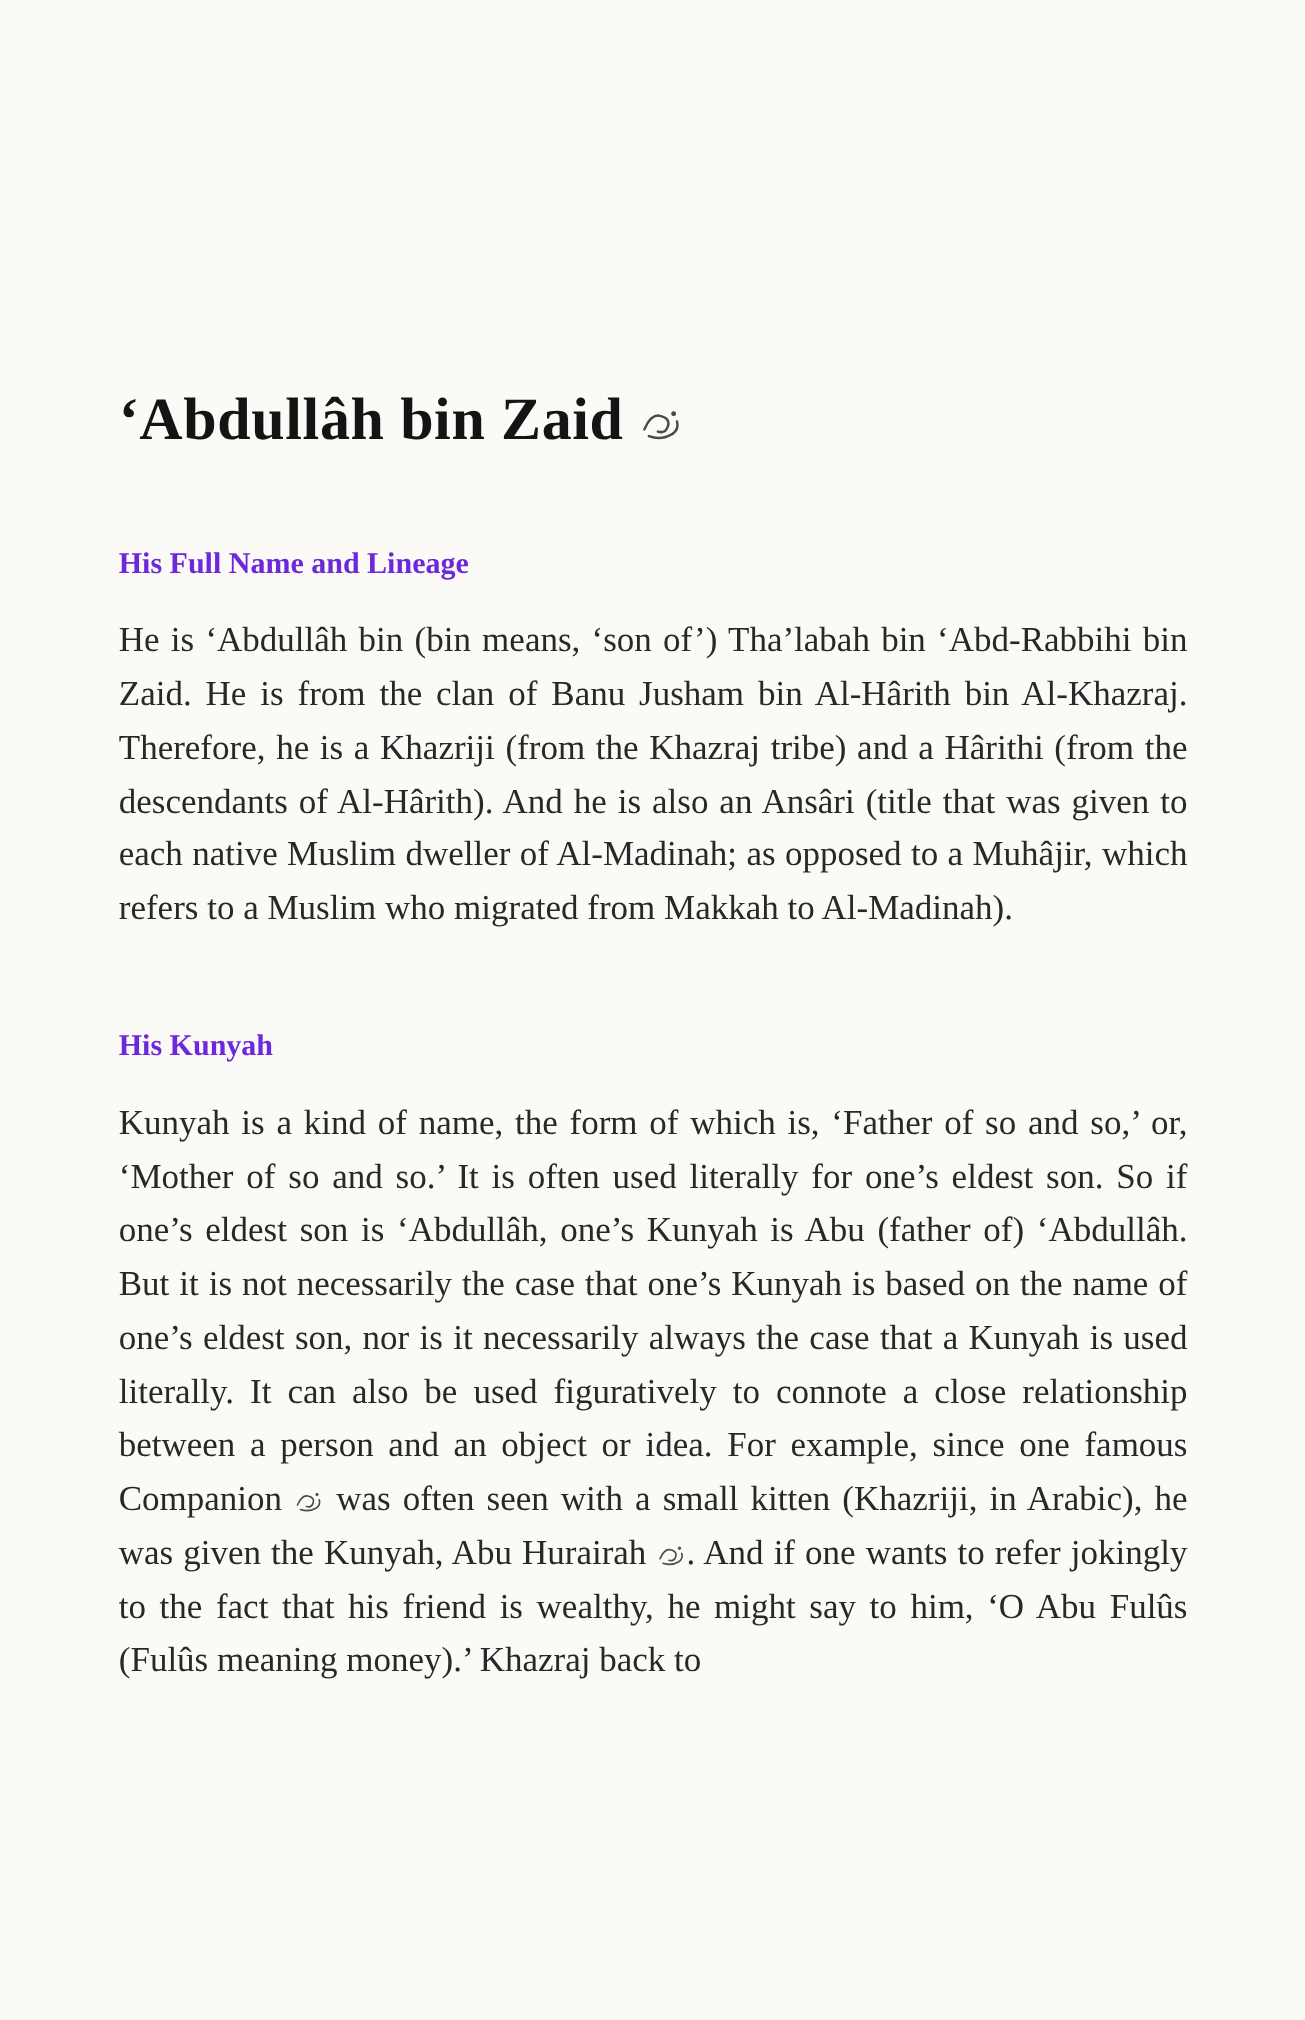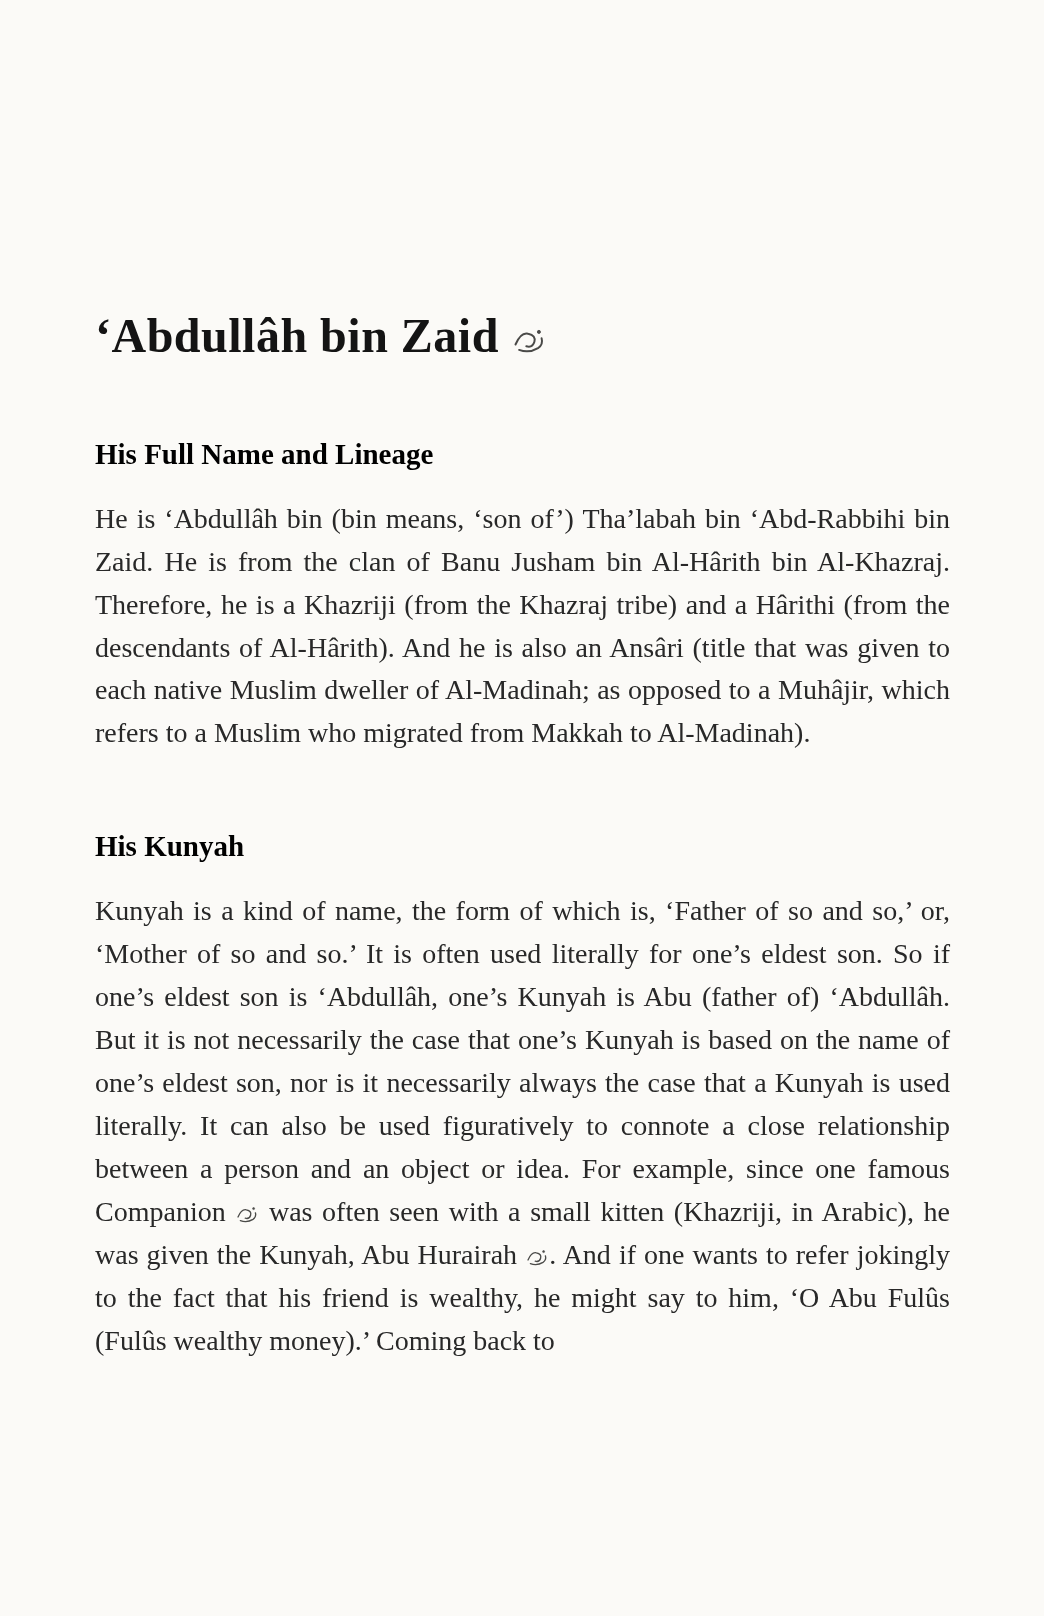--- a/index.html
+++ b/index.html
@@ -22,23 +22,23 @@
   .title {
     margin: 0;
     font-size: 48px;
     font-weight: bold;
     color: #141414;
     letter-spacing: 0.5px;
     line-height: 1.1;
   }
   .heading {
     margin: 74px 0 0 0;
-    font-size: 29px;
+    font-size: 24px;
     font-weight: bold;
-    color: #000000;
+    color: #6d28d9;
     line-height: 1.2;
   }
   .body-text {
     margin: 26px 0 0 0;
     font-size: 28px;
     line-height: 1.535;
     text-align: justify;
     hyphens: none;
     color: #282828;
   }
@@ -84,16 +84,16 @@
   <section>
     <h2 class="heading"><span>His </span><span class="it">Kunyah</span></h2>
     <p class="body-text"><span class="it">Kunyah</span><span> is a kind of name, the form of which is, ‘Father of so and so,’ or, ‘Mother of so and so.’ It is often used literally for one’s eldest son. So if one’s eldest son is ‘Abdullâh, one’s </span><span class="it">Kunyah</span><span> is Abu (father of) ‘Abdullâh. But it is not necessarily the case that one’s </span><span class="it">Kunyah</span><span> is based on the name of one’s eldest son, nor is it necessarily always the case that a </span><span class="it">Kunyah</span><span> is used literally. It can also be used figuratively to connote a close relationship between a person and an object or idea. For example, since one famous Companion </span><span class="honorific"><svg viewBox="0 0 40 32" aria-hidden="true">
             <path d="M5 21 q6 -14 14 -12 q9 2 7 9 q-2 7 -9 5" fill="none" stroke-width="2.2" stroke-linecap="round"></path>
             <path d="M9 27 q11 4 21 -2 q6 -4 4 -11" fill="none" stroke-width="2.2" stroke-linecap="round"></path>
             <circle cx="31" cy="7" r="1.7"></circle>
           </svg></span><span> was often seen with a small kitten (</span><span class="it">Khazriji</span><span>, in Arabic), he was given the </span><span class="it">Kunyah</span><span>, Abu Hurairah </span><span class="honorific"><svg viewBox="0 0 40 32" aria-hidden="true">
             <path d="M5 21 q6 -14 14 -12 q9 2 7 9 q-2 7 -9 5" fill="none" stroke-width="2.2" stroke-linecap="round"></path>
             <path d="M9 27 q11 4 21 -2 q6 -4 4 -11" fill="none" stroke-width="2.2" stroke-linecap="round"></path>
             <circle cx="31" cy="7" r="1.7"></circle>
-          </svg></span><span>. And if one wants to refer jokingly to the fact that his friend is wealthy, he might say to him, ‘O Abu Fulûs (</span><span class="it">Fulûs</span><span> wealthy money).’ Coming back to</span></p>
+          </svg></span><span>. And if one wants to refer jokingly to the fact that his friend is wealthy, he might say to him, ‘O Abu Fulûs (</span><span class="it">Fulûs</span><span> meaning money).’ Khazraj back to</span></p>
   </section>
 
 </main>
 
 </body></html>

